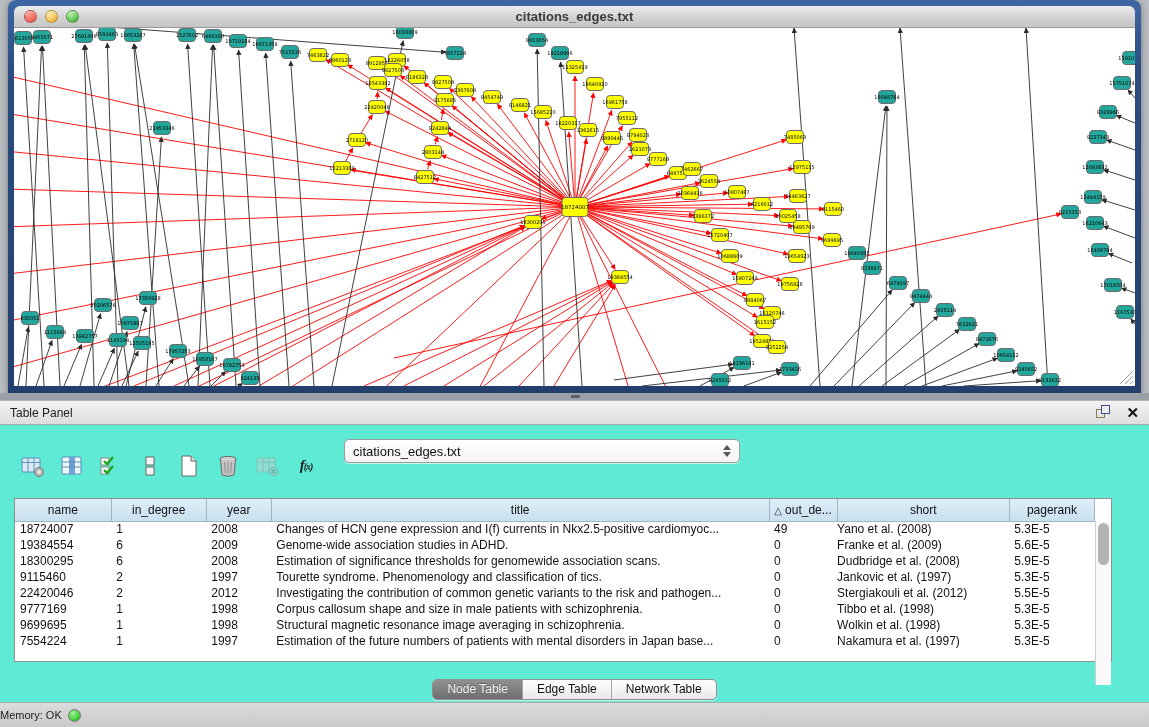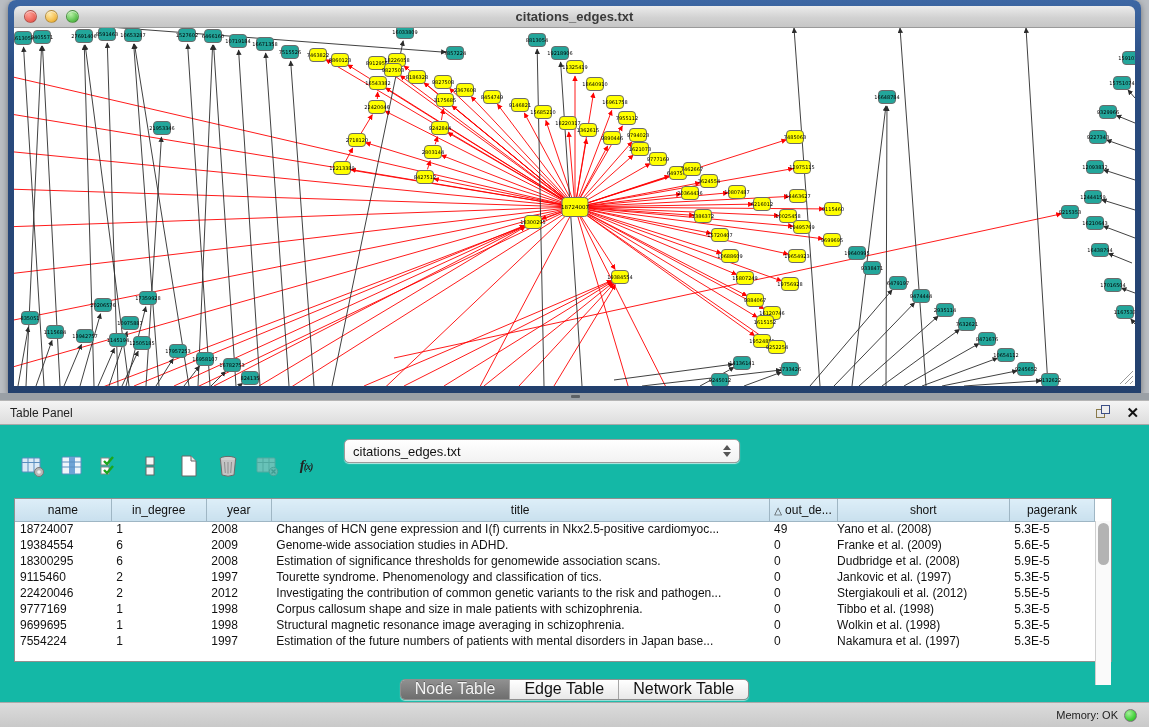--- a/index.html
+++ b/index.html
@@ -25,21 +25,21 @@
   .canvas { position:absolute; left:6px; top:28px; width:1121px; height:358px;
     background:#ffffff; overflow:hidden; }
   .canvas svg { display:block; }
 
   
   .splitter { position:absolute; left:0; top:393px; width:1149px; height:7px; background:#9aa0a6; }
   .splitter .grip { position:absolute; left:571px; top:2px; width:9px; height:3px; background:#5c6166; border-radius:1px; }
 
   
   .table-panel { position:absolute; left:0; top:400px; width:1149px; height:327px;
-    background:#14b8a6; }
+    background:#5eead4; }
   .panel-header { height:25px; background:linear-gradient(180deg,#f4f4f4,#dddddd);
     border-top:1px solid #b5b5b5; border-bottom:1px solid #a8a8a8;
     display:flex; align-items:center; padding:0 10px; }
   .panel-title { font-size:12px; color:#222; }
   .panel-header .spacer { flex:1; }
   .float-btn { width:16px; height:15px; position:relative; margin-right:14px; cursor:default; }
   .float-btn .sq1 { position:absolute; left:0; top:4px; width:9px; height:9px; border:1.5px solid #8a7a4a; }
   .float-btn .sq2 { position:absolute; left:5px; top:0; width:9px; height:9px; border:1.5px solid #3c4f86; background:#eee; }
   .close-btn { font-size:15px; font-weight:bold; color:#111; line-height:15px; cursor:default; }
 
@@ -71,29 +71,29 @@
   .sort-tri { display:inline-block; margin-right:3px; font-size:10px; color:#333; }
   .vscroll { position:absolute; right:0; top:22px; width:16px; height:164px;
     background:#fafafa; border-left:1px solid #cfcfcf; }
   .vscroll .thumb { position:absolute; left:2px; top:2px; width:11px; height:42px;
     background:#b3b3b3; border-radius:6px; }
 
   .tab-row { position:absolute; left:0; top:276px; width:1149px; height:26px;
     display:flex; align-items:center; justify-content:center; }
   .seg { display:flex; height:21px; border:1px solid #8f8f8f; border-radius:5px;
     overflow:hidden; background:linear-gradient(180deg,#ffffff,#e8e8e8); box-shadow:0 1px 1px rgba(255,255,255,.6);}
-  .seg .tab { padding:0 14px; display:flex; align-items:center; font-size:16px; color:#111;
+  .seg .tab { padding:0 14px; display:flex; align-items:center; font-size:12px; color:#111;
     border-right:1px solid #a5a5a5; cursor:default; }
   .seg .tab:last-child { border-right:none; }
   .seg .tab.active { background:linear-gradient(180deg,#909090,#6e6e6e); color:#f4f4f4;
     text-shadow:0 -1px 0 rgba(0,0,0,.3); }
 
   .status-bar { position:absolute; left:0; top:302px; width:1149px; height:25px;
     border-top:1px solid #aaa; background:linear-gradient(180deg,#dcdcdc,#c9c9c9);
-    display:flex; align-items:center; justify-content:flex-end; padding-right:12px; }
+    display:flex; align-items:center; padding-right:12px; }
   .mem-label { font-size:11px; color:#222; margin-right:6px; }
   .mem-dot { width:13px; height:13px; border-radius:50%;
     background:radial-gradient(circle at 35% 30%, #a5f09a, #44d23c 60%, #2da326);
     border:1px solid #777; }
 </style>
 </head>
 <body>
 
 <div class="net-window">
   <div class="titlebar">

